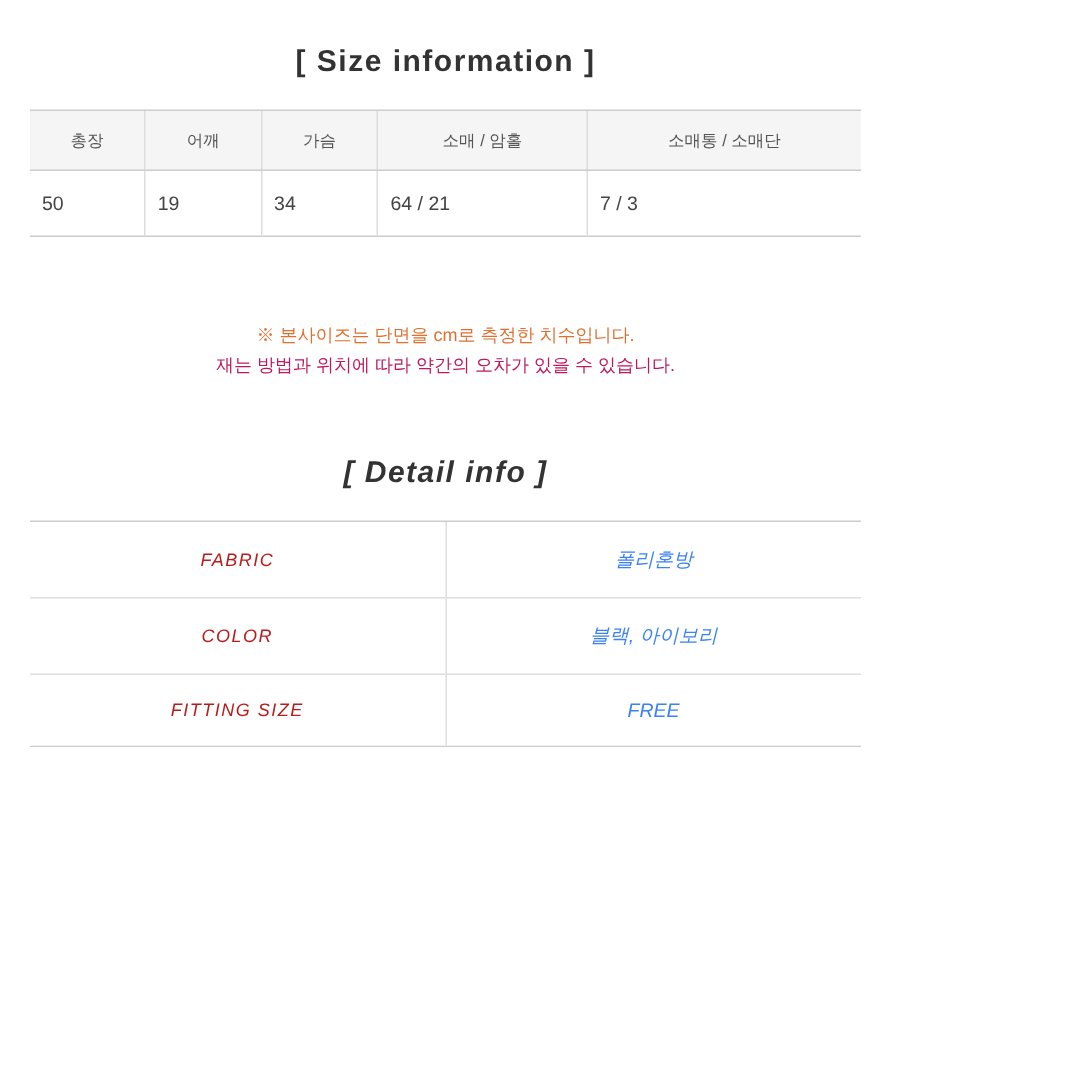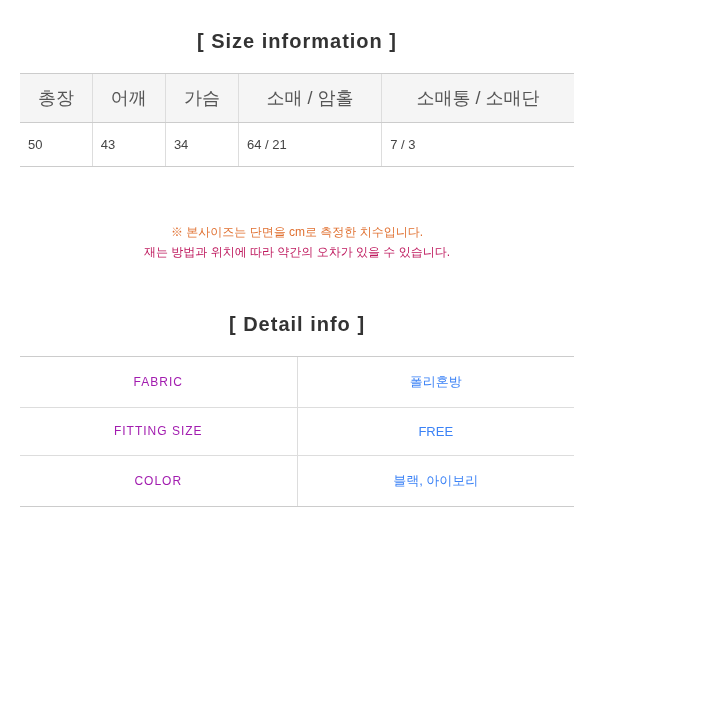--- a/index.html
+++ b/index.html
@@ -41,21 +41,21 @@
       width: 100%;
       border-collapse: collapse;
     }
 
     .size-table th {
       background-color: #f5f5f5;
       border-right: 1px solid #dddddd;
       border-bottom: 1px solid #cccccc;
       padding: 12px 8px;
       text-align: center;
-      font-size: 18px;
+      font-size: 11px;
       font-weight: normal;
       color: #555555;
     }
 
     .size-table th:last-child {
       border-right: none;
     }
 
     .size-table td {
       border-right: 1px solid #dddddd;
@@ -81,20 +81,21 @@
     }
 
     .size-note-line2 {
       font-size: 12px;
       color: #be185d;
     }
 
     
     .detail-section {
       margin-top: 10px;
+      font-style: italic;
     }
 
     .detail-table-wrapper {
       border-top: 1px solid #cccccc;
       border-bottom: 1px solid #cccccc;
     }
 
     .detail-table {
       width: 100%;
       border-collapse: collapse;
@@ -107,21 +108,21 @@
     .detail-table tr:last-child {
       border-bottom: none;
     }
 
     .detail-table td.label-cell {
       width: 50%;
       padding: 16px 20px;
       text-align: center;
       font-size: 12px;
       font-weight: normal;
-      color: #a21caf;
+      color: #b91c1c;
       letter-spacing: 1px;
       border-right: 1px solid #dddddd;
       background-color: #ffffff;
     }
 
     .detail-table td.value-cell {
       width: 50%;
       padding: 16px 20px;
       text-align: center;
       font-size: 13px;
@@ -144,21 +145,21 @@
             <th>총장</th>
             <th>어깨</th>
             <th>가슴</th>
             <th>소매 / 암홀</th>
             <th>소매통 / 소매단</th>
           </tr>
         </thead>
         <tbody>
           <tr>
             <td>50</td>
-            <td>43</td>
+            <td>19</td>
             <td>34</td>
             <td>64 / 21</td>
             <td>7 / 3</td>
           </tr>
         </tbody>
       </table>
     </div>
 
     <div class="size-note">
       <div class="size-note-line1">※ 본사이즈는 단면을 cm로 측정한 치수입니다.</div>
@@ -170,25 +171,25 @@
     <h2 class="section-title">[ Detail info ]</h2>
 
     <div class="detail-table-wrapper">
       <table class="detail-table">
         <tbody id="detail-tbody">
         <tr>
               <td class="label-cell">FABRIC</td>
               <td class="value-cell">폴리혼방</td>
             </tr>
             <tr>
+              <td class="label-cell">COLOR</td>
+              <td class="value-cell">블랙, 아이보리</td>
+            </tr>
+            <tr>
               <td class="label-cell">FITTING SIZE</td>
               <td class="value-cell">FREE</td>
-            </tr>
-            <tr>
-              <td class="label-cell">COLOR</td>
-              <td class="value-cell">블랙, 아이보리</td>
             </tr>
           </tbody>
       </table>
     </div>
   </div>
 
 </div>
 
 </body></html>

